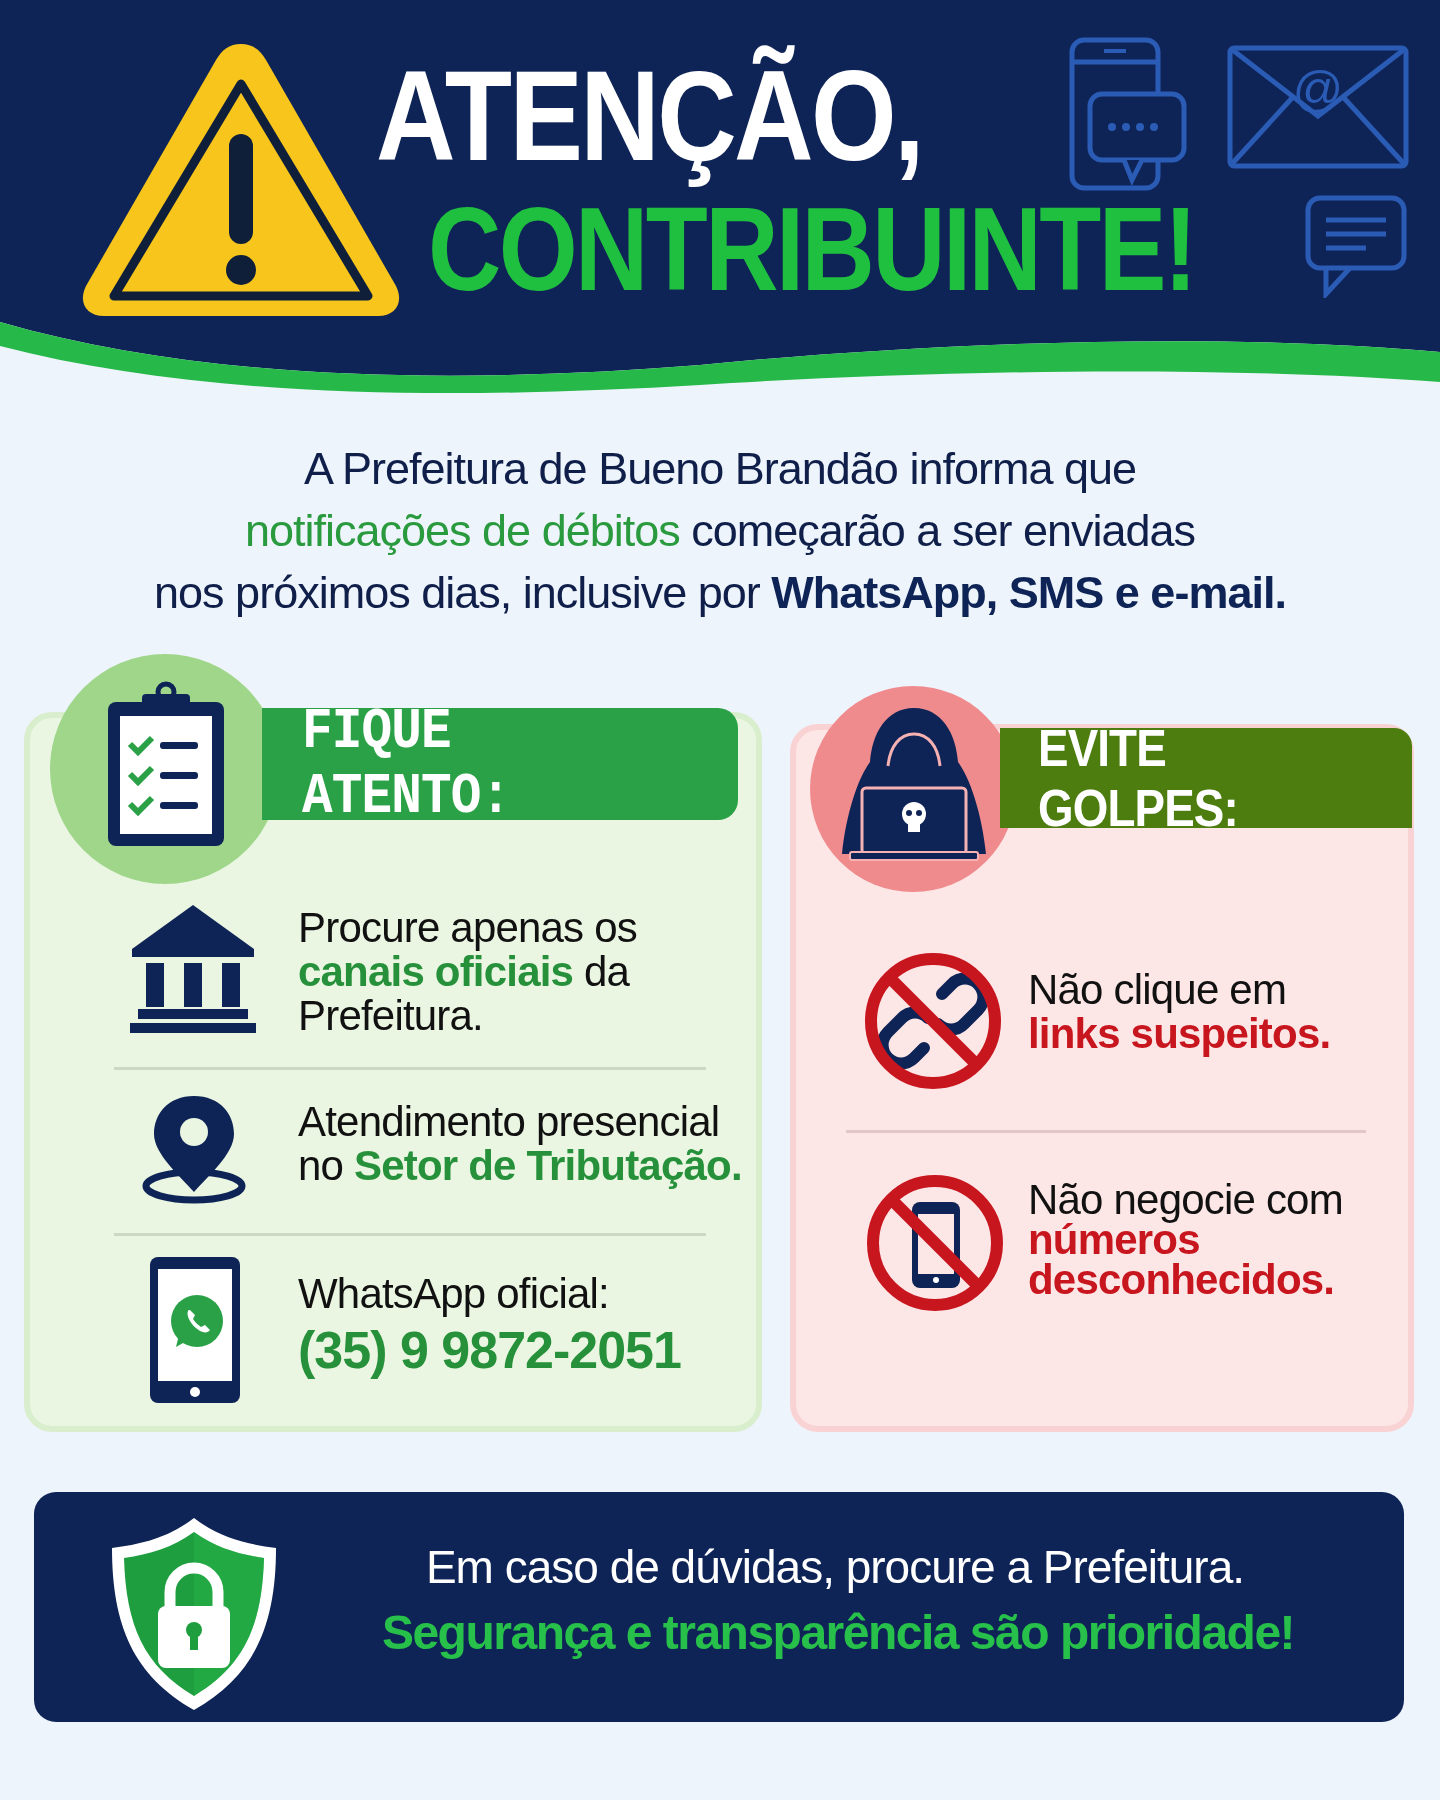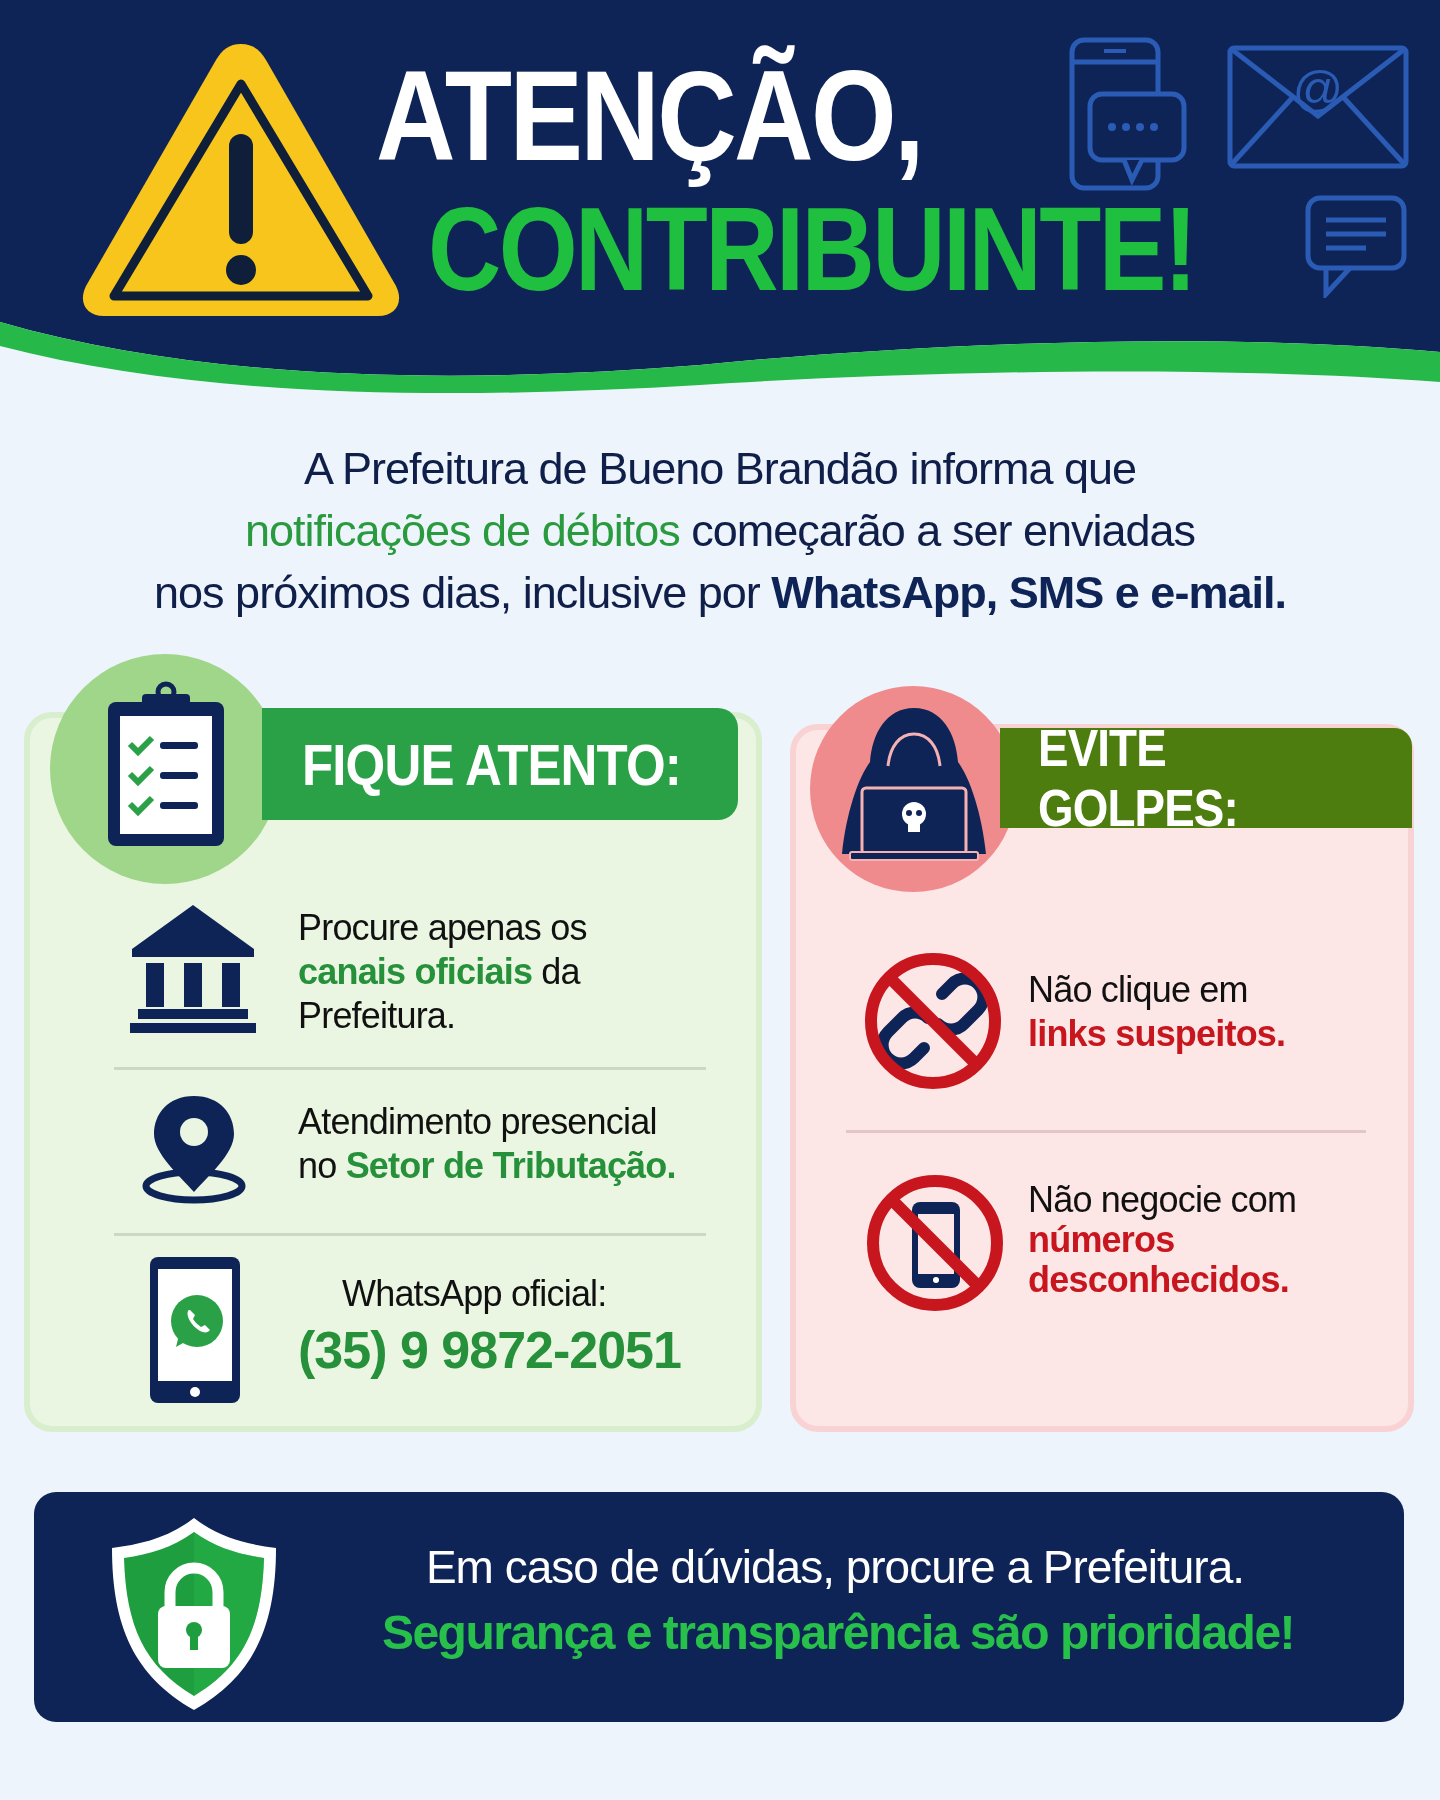--- a/index.html
+++ b/index.html
@@ -58,29 +58,30 @@
   .red-circle { left: 810px; top: 686px; width: 206px; height: 206px; background: #f08b8d; }
   .header-bar {
     position: absolute; color: #fff; font-weight: 700;
     display: flex; align-items: center;
     letter-spacing: -1px;
   }
   .green-bar {
     left: 262px; top: 708px; width: 476px; height: 112px;
     background: #2aa146; border-radius: 0 20px 20px 0; padding-left: 40px;
     font-size: 58px;
+    font-family: Liberation Mono, monospace;
   }
   .red-bar {
     left: 1000px; top: 728px; width: 412px; height: 100px;
     background: #4d7c0f; border-radius: 0 18px 0 0; padding-left: 38px;
     font-size: 52px;
   }
   .bar-text { display: inline-block; transform: scaleX(0.88); transform-origin: left center; }
   .item-text {
-    position: absolute; font-size: 36px; line-height: 44px; color: #111; letter-spacing: -0.8px;
+    position: absolute; font-size: 42px; line-height: 44px; color: #111; letter-spacing: -0.8px;
   }
   .hl-green { color: #26913a; font-weight: 700; }
   .hl-red { color: #c8161f; font-weight: 700; }
   .phone-num { font-size: 52px; font-weight: 700; color: #26913a; letter-spacing: -1px; line-height: 60px; text-align: center; }
   .divider { position: absolute; height: 3px; background: #cdd8c4; }
   .divider.red { background: #e3c6c6; }
 
   
   .footer {
     position: absolute; left: 34px; top: 1492px; width: 1370px; height: 230px;
@@ -194,21 +195,21 @@
 <div class="divider" style="left:114px;top:1233px;width:592px;"></div>
 
 <svg style="position:absolute;left:148px;top:1255px;" width="94" height="150" viewBox="0 0 94 150">
   <rect x="2" y="2" width="90" height="146" rx="8" fill="#0f2456"></rect>
   <rect x="10" y="14" width="74" height="112" fill="#ffffff"></rect>
   <circle cx="47" cy="137" r="5" fill="#ffffff"></circle>
   <circle cx="49" cy="66" r="26" fill="#2aa146"></circle>
   <path d="M28 92 L32 76 L42 84 Z" fill="#2aa146"></path>
   <path d="M40 56 c-2 4 2 14 12 20 c4 2 8 2 10 -1 l-5 -5 l-4 2 c-3 -2 -6 -5 -8 -8 l2 -4 l-5 -5 c-1 0 -2 0 -2 1z" fill="#ffffff"></path>
 </svg>
-<div class="item-text" style="left:298px;top:1272px;margin-left:44px;">WhatsApp oficial:</div>
+<div class="item-text" style="left:298px;top:1272px;">WhatsApp oficial:</div>
 <div class="item-text phone-num" style="left:298px;top:1320px;">(35) 9 9872-2051</div>
 
 <div class="card card-red"></div>
 <div class="badge-circle red-circle"></div>
 <svg style="position:absolute;left:836px;top:704px;" width="156" height="160" viewBox="0 0 156 160">
   <path d="M78 4 C50 4 36 30 34 58 C22 74 10 110 6 150 L150 150 C146 110 134 74 122 58 C120 30 106 4 78 4 Z" fill="#0f2456"></path>
   <path d="M52 62 C54 42 64 30 78 30 C92 30 102 42 104 62" fill="none" stroke="#f6b1b2" stroke-width="3"></path>
   <rect x="26" y="84" width="104" height="66" rx="4" fill="#0f2456" stroke="#f6b1b2" stroke-width="3"></rect>
   <rect x="14" y="148" width="128" height="8" rx="2" fill="#0f2456" stroke="#f6b1b2" stroke-width="2"></rect>
   <circle cx="78" cy="110" r="12" fill="#ffffff"></circle>

